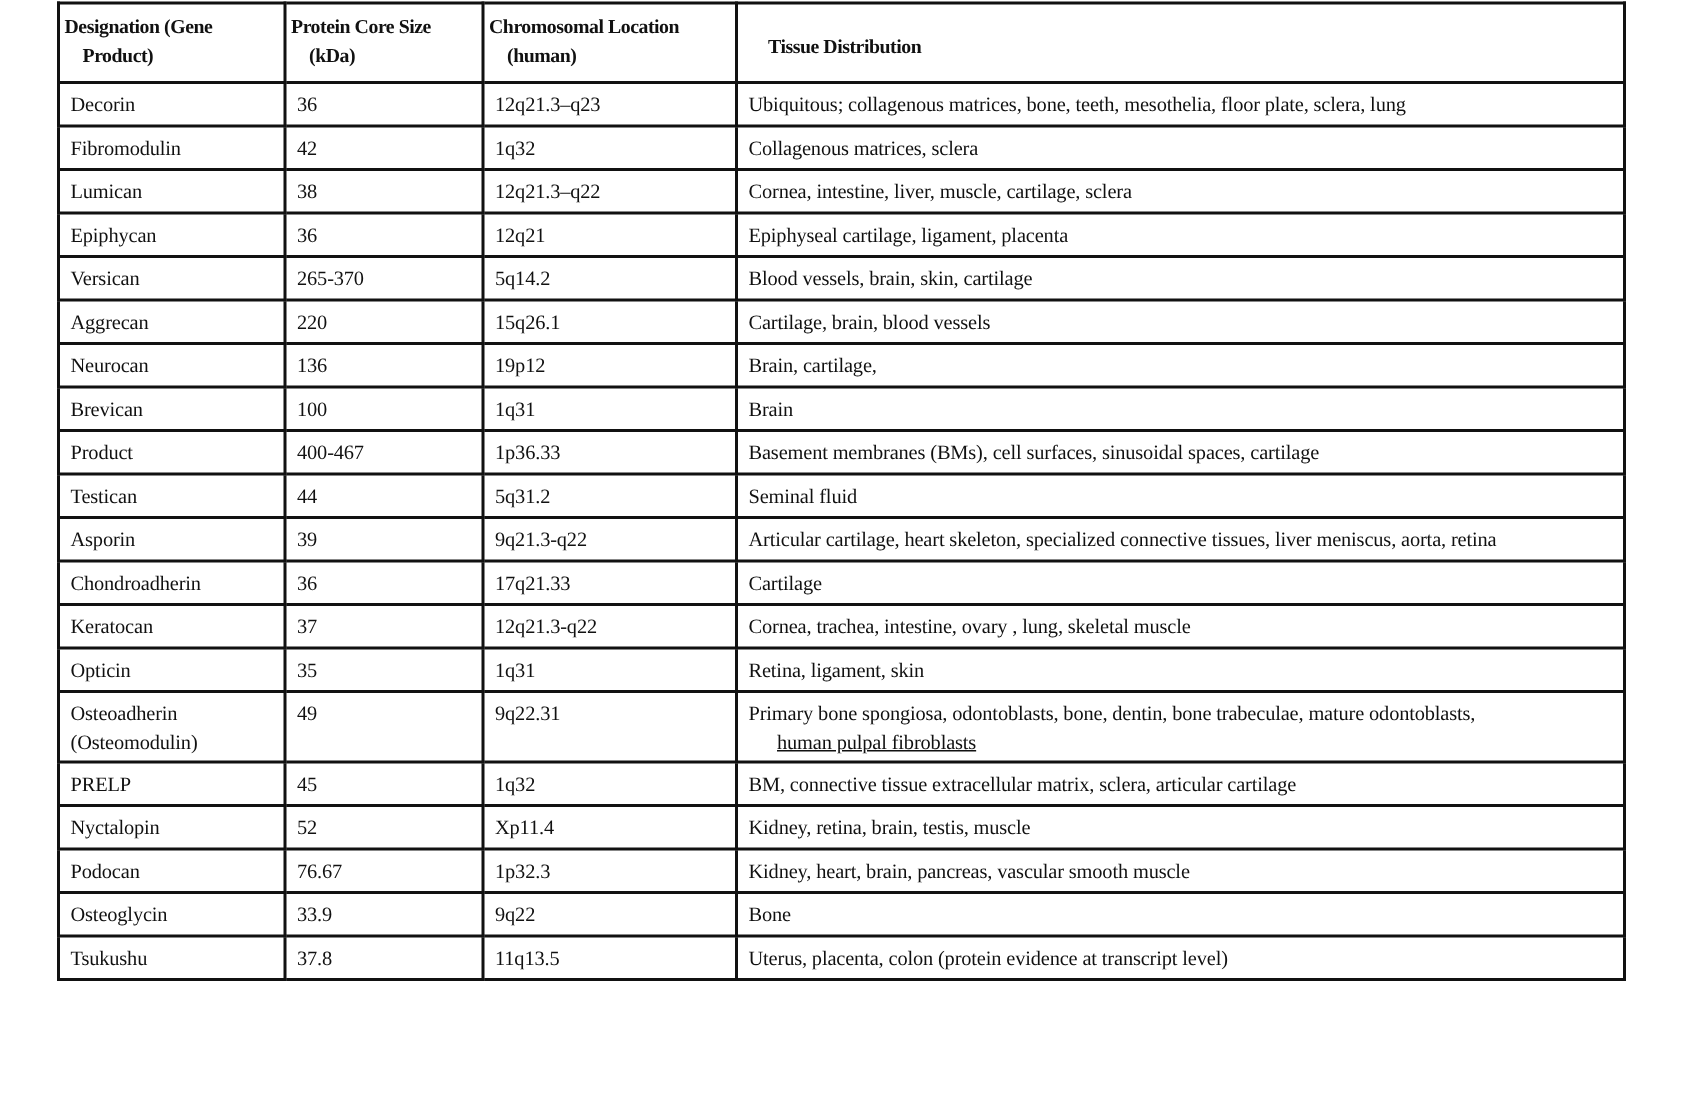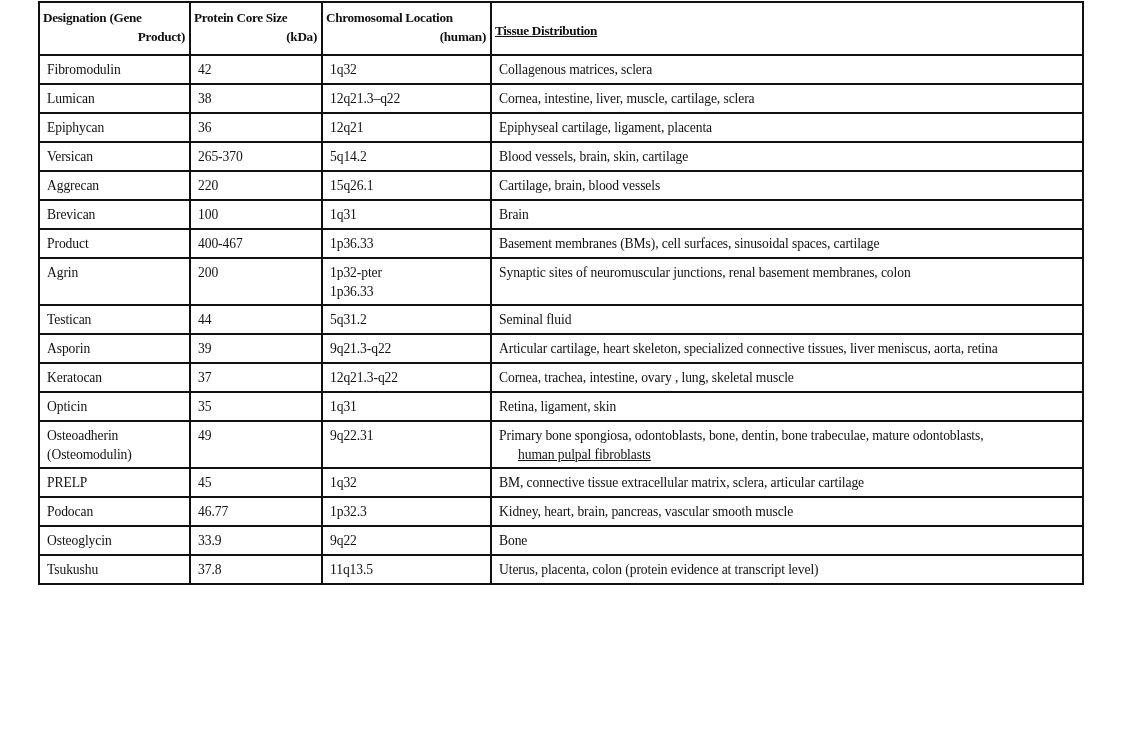--- a/index.html
+++ b/index.html
@@ -40,26 +40,24 @@
   table.pg th {
     font-weight: bold;
     height: 44px;
     padding: 5px 4px 2px 3px;
     font-size: 13.2px;
     letter-spacing: -0.3px;
   }
   table.pg th .l2 {
     display: block;
     padding-left: 12px;
-    text-align: right;
   }
   table.pg th.tissue {
     vertical-align: middle;
-    padding-left: 3px;
-    text-decoration: underline;
+    padding-left: 20px;
   }
   table.pg td {
     height: 20px;
   }
   table.pg td .line { display: block; }
   table.pg td .indent { display: block; padding-left: 19px; text-decoration: underline; }
 </style>
 </head>
 <body>
 
@@ -83,20 +81,34 @@
       <th>
         <span>Chromosomal Location</span>
         <span class="l2">(human)</span>
       </th>
       <th class="tissue">Tissue Distribution</th>
     </tr>
   </thead>
   <tbody id="tbody">
       <tr>
         <td>
+          <span class="line">Decorin</span>
+        </td>
+        <td>
+          <span class="line">36</span>
+        </td>
+        <td>
+          <span class="line">12q21.3–q23</span>
+        </td>
+        <td>
+          <span class="line">Ubiquitous; collagenous matrices, bone, teeth, mesothelia, floor plate, sclera, lung</span>
+        </td>
+      </tr>
+      <tr>
+        <td>
           <span class="line">Fibromodulin</span>
         </td>
         <td>
           <span class="line">42</span>
         </td>
         <td>
           <span class="line">1q32</span>
         </td>
         <td>
           <span class="line">Collagenous matrices, sclera</span>
@@ -153,20 +165,34 @@
         </td>
         <td>
           <span class="line">15q26.1</span>
         </td>
         <td>
           <span class="line">Cartilage, brain, blood vessels</span>
         </td>
       </tr>
       <tr>
         <td>
+          <span class="line">Neurocan</span>
+        </td>
+        <td>
+          <span class="line">136</span>
+        </td>
+        <td>
+          <span class="line">19p12</span>
+        </td>
+        <td>
+          <span class="line">Brain, cartilage,</span>
+        </td>
+      </tr>
+      <tr>
+        <td>
           <span class="line">Brevican</span>
         </td>
         <td>
           <span class="line">100</span>
         </td>
         <td>
           <span class="line">1q31</span>
         </td>
         <td>
           <span class="line">Brain</span>
@@ -181,35 +207,20 @@
         </td>
         <td>
           <span class="line">1p36.33</span>
         </td>
         <td>
           <span class="line">Basement membranes (BMs), cell surfaces, sinusoidal spaces, cartilage</span>
         </td>
       </tr>
       <tr>
         <td>
-          <span class="line">Agrin</span>
-        </td>
-        <td>
-          <span class="line">200</span>
-        </td>
-        <td>
-          <span class="line">1p32-pter</span>
-          <span class="line">1p36.33</span>
-        </td>
-        <td>
-          <span class="line">Synaptic sites of neuromuscular junctions, renal basement membranes, colon</span>
-        </td>
-      </tr>
-      <tr>
-        <td>
           <span class="line">Testican</span>
         </td>
         <td>
           <span class="line">44</span>
         </td>
         <td>
           <span class="line">5q31.2</span>
         </td>
         <td>
           <span class="line">Seminal fluid</span>
@@ -220,20 +231,34 @@
           <span class="line">Asporin</span>
         </td>
         <td>
           <span class="line">39</span>
         </td>
         <td>
           <span class="line">9q21.3-q22</span>
         </td>
         <td>
           <span class="line">Articular cartilage, heart skeleton, specialized connective tissues, liver meniscus, aorta, retina</span>
+        </td>
+      </tr>
+      <tr>
+        <td>
+          <span class="line">Chondroadherin</span>
+        </td>
+        <td>
+          <span class="line">36</span>
+        </td>
+        <td>
+          <span class="line">17q21.33</span>
+        </td>
+        <td>
+          <span class="line">Cartilage</span>
         </td>
       </tr>
       <tr>
         <td>
           <span class="line">Keratocan</span>
         </td>
         <td>
           <span class="line">37</span>
         </td>
         <td>
@@ -282,24 +307,38 @@
         </td>
         <td>
           <span class="line">1q32</span>
         </td>
         <td>
           <span class="line">BM, connective tissue extracellular matrix, sclera, articular cartilage</span>
         </td>
       </tr>
       <tr>
         <td>
+          <span class="line">Nyctalopin</span>
+        </td>
+        <td>
+          <span class="line">52</span>
+        </td>
+        <td>
+          <span class="line">Xp11.4</span>
+        </td>
+        <td>
+          <span class="line">Kidney, retina, brain, testis, muscle</span>
+        </td>
+      </tr>
+      <tr>
+        <td>
           <span class="line">Podocan</span>
         </td>
         <td>
-          <span class="line">46.77</span>
+          <span class="line">76.67</span>
         </td>
         <td>
           <span class="line">1p32.3</span>
         </td>
         <td>
           <span class="line">Kidney, heart, brain, pancreas, vascular smooth muscle</span>
         </td>
       </tr>
       <tr>
         <td>

